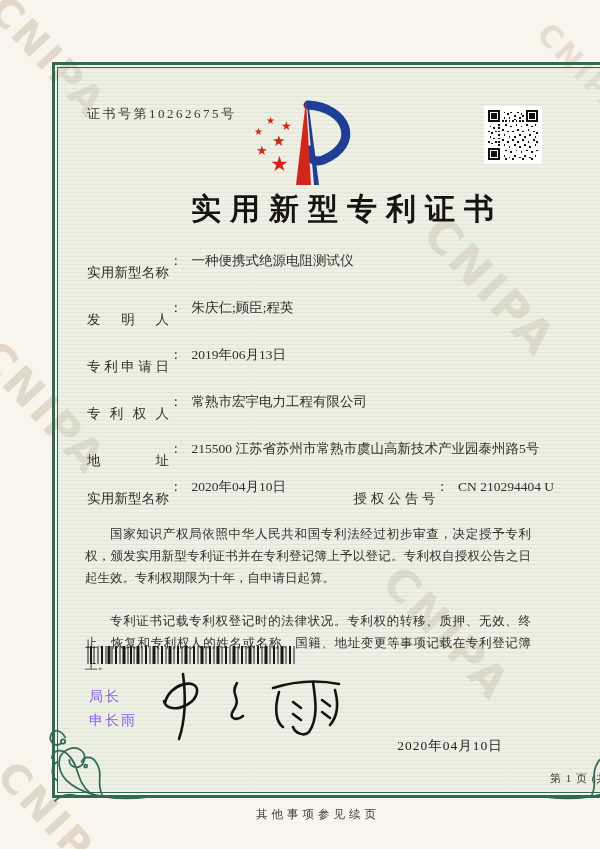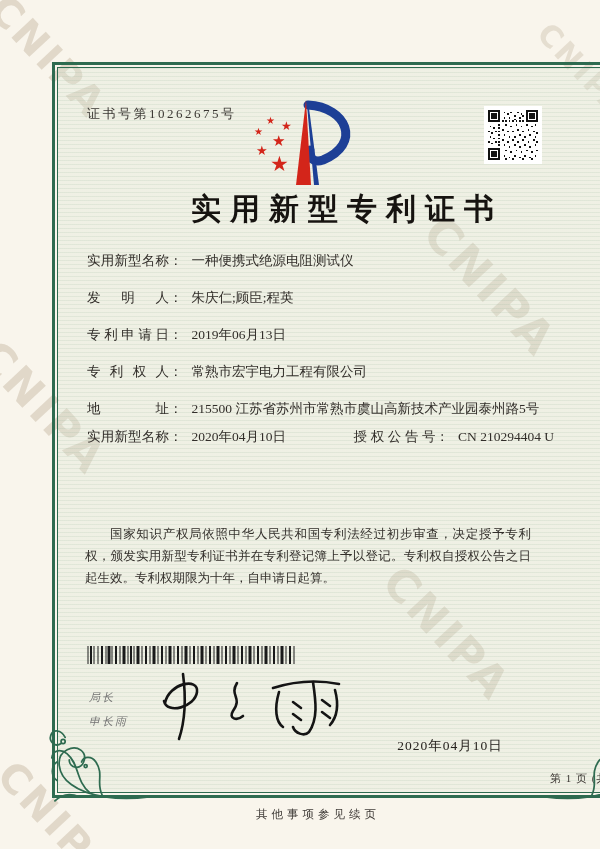--- a/index.html
+++ b/index.html
@@ -65,20 +65,21 @@
     color:#161310;
   }
 
   
   .fields { left:32px; top:186px; width:448px; font-size:13.5px; color:#322e2a; }
   .frow { min-height:22px; line-height:20px; margin-bottom:15px; white-space:nowrap; }
   .flabel {
     display:inline-block; width:82px;
     text-align:justify; text-align-last:justify;
     vertical-align:top;
+    margin-top:12px;
   }
   .fcolon { display:inline-block; vertical-align:top; }
   .fvalue {
     display:inline-block; margin-left:9px;
     vertical-align:top; white-space:normal; width:352px;font-family:Liberation Serif, serif;
   }
   .frow-addr { margin-bottom:6px; }
   .grant-row .fvalue { width:148px; }
   .grant-row .flabel2 { margin-left:14px; }
 
@@ -89,21 +90,21 @@
     text-align:justify; text-indent:2em;
     color:#332f2b;
     margin-top:22px;
   }
 
   
   .barcode { left:30px; top:581px; width:212px; height:18px; }
   .barcode svg { width:100%; height:100%; display:block; }
 
   
-  .signer { left:34px; top:620px; font-size:11px; color:#737373;font-style:italic; }
+  .signer { left:34px; top:620px; font-size:14px; color:#8b5cf6; }
   .signer div { line-height:24px; letter-spacing:2px; }
   .sig { left:86px; top:604px; width:238px; height:74px; }
   .sig svg { width:100%; height:100%; }
 
   .issue-date {
     left:290px; top:672px; width:210px;
     text-align:center; font-size:13.5px; letter-spacing:1px; color:#26221e;
   }
 
   .page-info {
@@ -196,20 +197,21 @@
     <div class="frow frow-addr">
       <span class="flabel">地址</span><span class="fcolon">：</span><span class="fvalue">215500 江苏省苏州市常熟市虞山高新技术产业园泰州路5号</span>
     </div>
     <div class="frow grant-row">
       <span class="flabel">实用新型名称</span><span class="fcolon">：</span><span class="fvalue">2020年04月10日</span><span class="flabel flabel2">授权公告号</span><span class="fcolon">：</span><span class="fvalue">CN 210294404 U</span>
     </div>
   </div>
 
   <div class="paras">
     <p>国家知识产权局依照中华人民共和国专利法经过初步审查，决定授予专利权，颁发实用新型专利证书并在专利登记簿上予以登记。专利权自授权公告之日起生效。专利权期限为十年，自申请日起算。</p>
+    <p>专利证书记载专利权登记时的法律状况。专利权的转移、质押、无效、终止、恢复和专利权人的姓名或名称、国籍、地址变更等事项记载在专利登记簿上。</p>
   </div>
 
   <div class="barcode">
     <svg viewBox="0 0 212 18" preserveAspectRatio="none" xmlns="http://www.w3.org/2000/svg">
       <g stroke="#1a1a1a" fill="none">
         <path stroke-width="1" d="M3 0V18M9 0V18M13 0V18M21 0V18M27 0V18M35 0V18M43 0V18M49 0V18M57 0V18M65 0V18M73 0V18M81 0V18M89 0V18M97 0V18M105 0V18M113 0V18M121 0V18M129 0V18M137 0V18M145 0V18M153 0V18M161 0V18M169 0V18M177 0V18M185 0V18M193 0V18M201 0V18M209 0V18"></path>
         <path stroke-width="2" d="M6 0V18M17 0V18M31 0V18M46 0V18M61 0V18M77 0V18M93 0V18M109 0V18M125 0V18M141 0V18M157 0V18M173 0V18M189 0V18M205 0V18"></path>
         <path stroke-width="3" d="M24 0V18M39 0V18M53 0V18M69 0V18M85 0V18M101 0V18M117 0V18M133 0V18M149 0V18M165 0V18M181 0V18M197 0V18"></path>
       </g>
     </svg>

